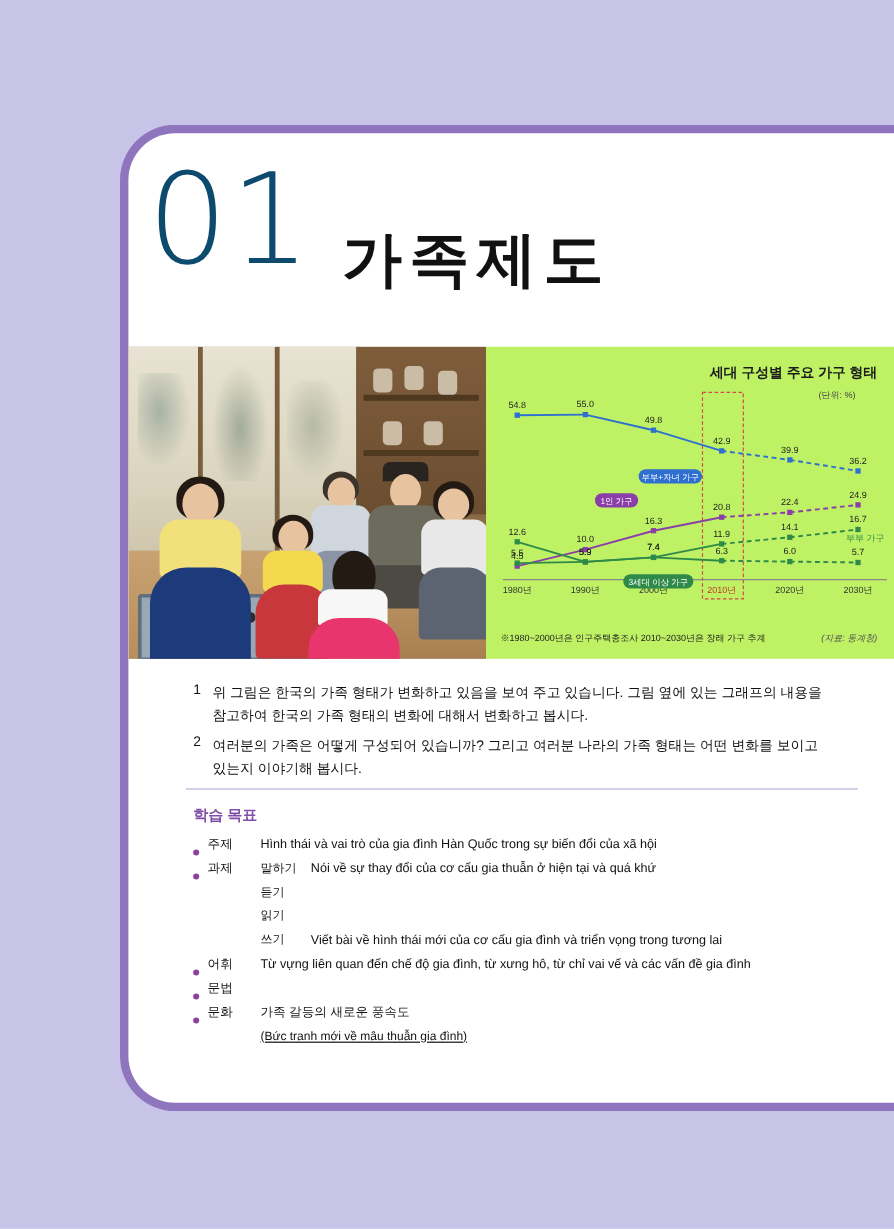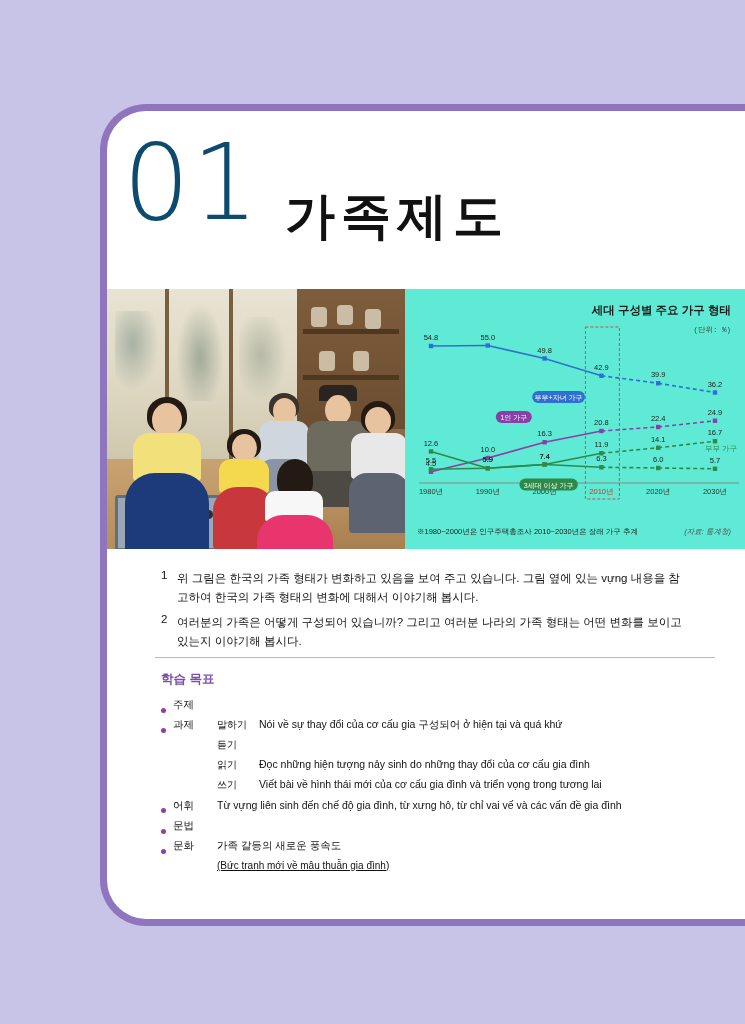--- a/index.html
+++ b/index.html
@@ -184,38 +184,37 @@
 
   .f-girl2 { left: 150px; top: 170px; width: 76px; height: 92px; }
   .f-girl2 .hair { left: 20px; top: 0; width: 36px; height: 40px; }
   .f-girl2 .top { position: absolute; left: 8px; top: 32px; width: 58px; height: 30px; background: #f7f7f7; border-radius: 10px 10px 2px 2px;}
   .f-girl2 .skirt { position: absolute; left: 0; top: 56px; width: 76px; height: 40px; background: #e8356d; border-radius: 26px 26px 4px 4px; }
 
   
   .chart-panel {
     position: relative;
     flex: 1 1 auto;
-    background: #5eead4;
+    background: #bef264;
     height: 260px;
   }
   .chart-title {
     position: absolute;
     right: 14px;
     top: 14px;
     font-size: 11.5px;
     font-weight: 700;
     color: #1b1b1b;
   }
   .chart-unit {
     position: absolute;
-    right: 14px;
+    right: 32px;
     top: 36px;
     font-size: 7.5px;
     color: #444;
-    font-family: Liberation Mono, monospace;
   }
   .chart-note {
     position: absolute;
     left: 12px;
     bottom: 12px;
     font-size: 7.5px;
     color: #222;
   }
   .chart-source {
     position: absolute;
@@ -472,75 +471,75 @@
           <text x="316" y="133.5" text-anchor="middle" font-size="7.5" fill="#2f8a4a" font-family="&quot;Liberation Sans&quot;, sans-serif">부부 가구</text>
         </svg>
       <div class="chart-note">※1980~2000년은 인구주택총조사 2010~2030년은 장래 가구 추계</div>
       <div class="chart-source">(자료: 통계청)</div>
     </div>
   </div>
 
   <div class="questions">
     <div class="q-row">
       <div class="q-num">1</div>
-      <div class="q-text">위 그림은 한국의 가족 형태가 변화하고 있음을 보여 주고 있습니다. 그림 옆에 있는 vựng 내용을 참고하여 한국의 가족 형태의 변화에 대해서 이야기해 봅시다.</div>
+      <div class="q-text">위 그림은 한국의 가족 형태가 변화하고 있음을 보여 주고 있습니다. 그림 옆에 있는 그래프의 내용을 참고하여 한국의 가족 형태의 변화에 대해서 변화하고 봅시다.</div>
     </div>
     <div class="q-row">
       <div class="q-num">2</div>
       <div class="q-text">여러분의 가족은 어떻게 구성되어 있습니까? 그리고 여러분 나라의 가족 형태는 어떤 변화를 보이고 있는지 이야기해 봅시다.</div>
     </div>
   </div>
 
   <div class="divider"></div>
 
   <div class="objectives">
     <div class="obj-title">학습 목표</div>
 
     <div class="obj-row">
       <div class="bullet">
           <i></i>
         </div>
       <div class="obj-label">주제</div>
+      <div class="obj-val">Hình thái và vai trò của gia đình Hàn Quốc trong sự biến đổi của xã hội</div>
     </div>
 
     <div class="obj-row">
       <div class="bullet">
           <i></i>
         </div>
       <div class="obj-label">과제</div>
       <div class="obj-sub">말하기</div>
-      <div class="obj-val">Nói về sự thay đổi của cơ cấu gia 구성되어 ở hiện tại và quá khứ</div>
+      <div class="obj-val">Nói về sự thay đổi của cơ cấu gia thuẫn ở hiện tại và quá khứ</div>
     </div>
 
     <div class="obj-row">
       <div class="bullet"></div>
       <div class="obj-label"></div>
       <div class="obj-sub">듣기</div>
     </div>
 
     <div class="obj-row">
       <div class="bullet"></div>
       <div class="obj-label"></div>
       <div class="obj-sub">읽기</div>
-      <div class="obj-val">Đọc những hiện tượng nảy sinh do những thay đổi của cơ cấu gia đình</div>
     </div>
 
     <div class="obj-row">
       <div class="bullet"></div>
       <div class="obj-label"></div>
       <div class="obj-sub">쓰기</div>
       <div class="obj-val">Viết bài về hình thái mới của cơ cấu gia đình và triển vọng trong tương lai</div>
     </div>
 
     <div class="obj-row">
       <div class="bullet">
           <i></i>
         </div>
       <div class="obj-label">어휘</div>
-      <div class="obj-val">Từ vựng liên sinh đến chế độ gia đình, từ xưng hô, từ chỉ vai vế và các vấn đề gia đình</div>
+      <div class="obj-val">Từ vựng liên quan đến chế độ gia đình, từ xưng hô, từ chỉ vai vế và các vấn đề gia đình</div>
     </div>
 
     <div class="obj-row">
       <div class="bullet">
           <i></i>
         </div>
       <div class="obj-label">문법</div>
     </div>
 
     <div class="obj-row">

